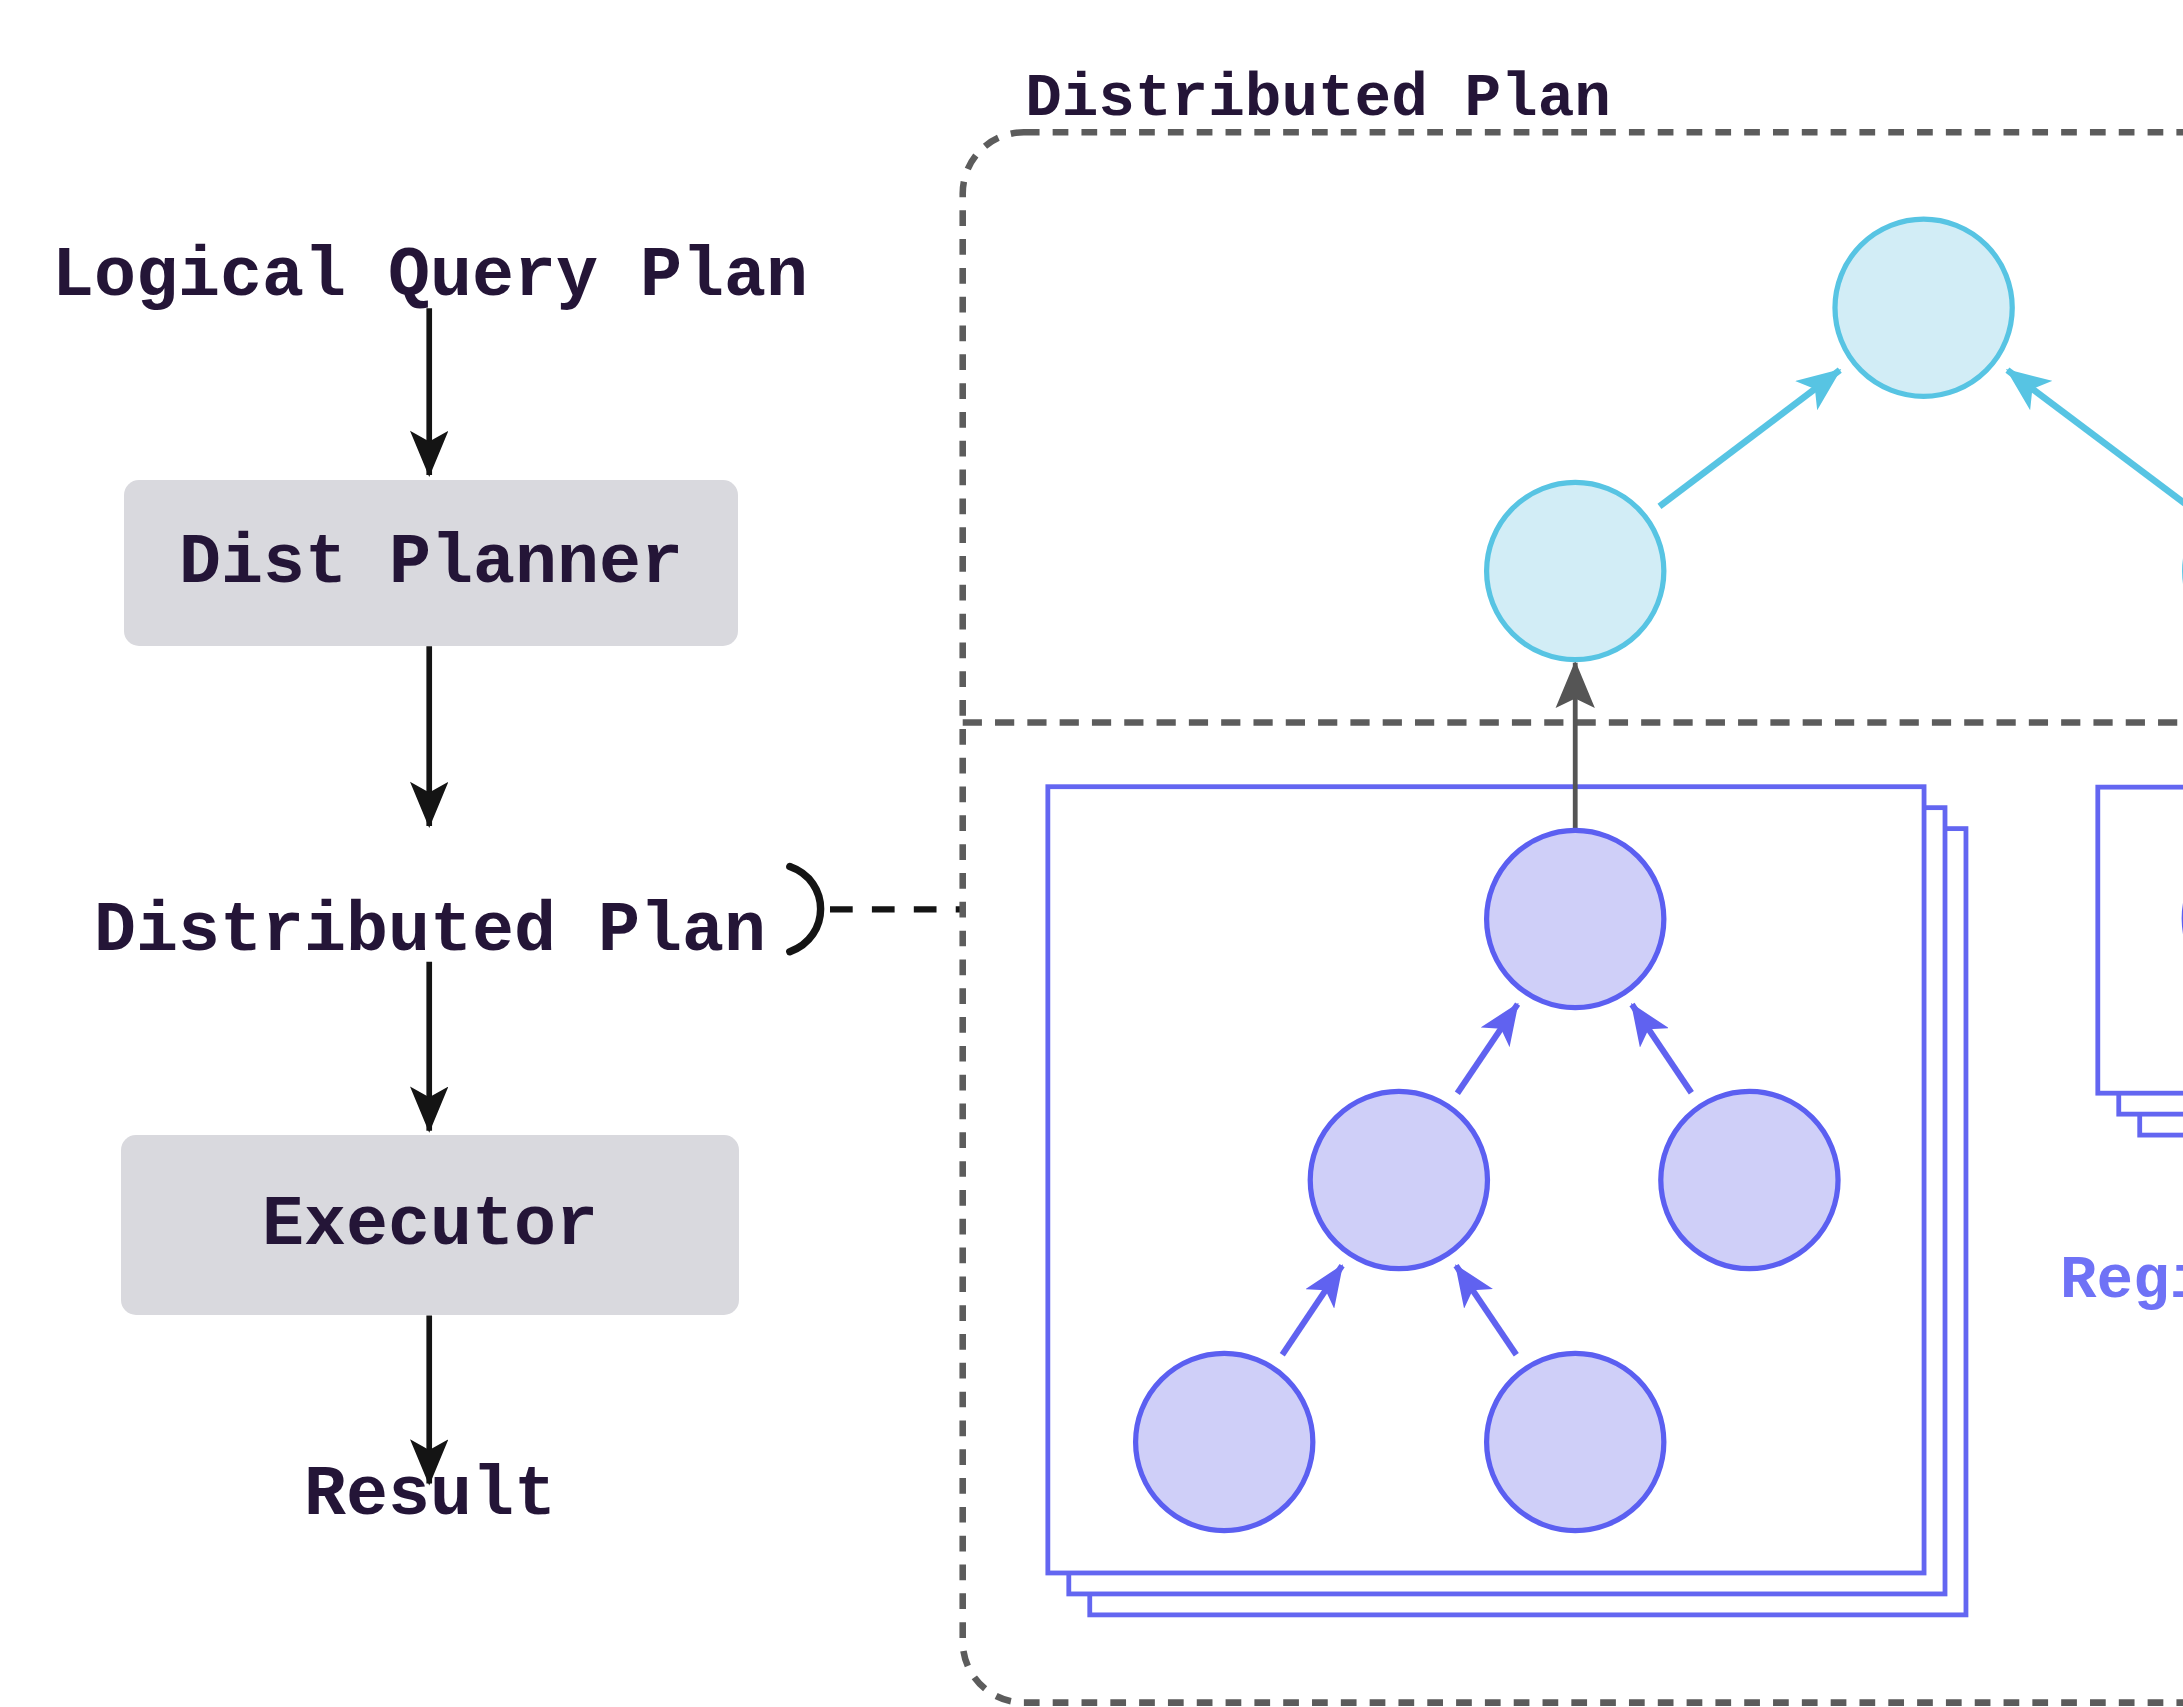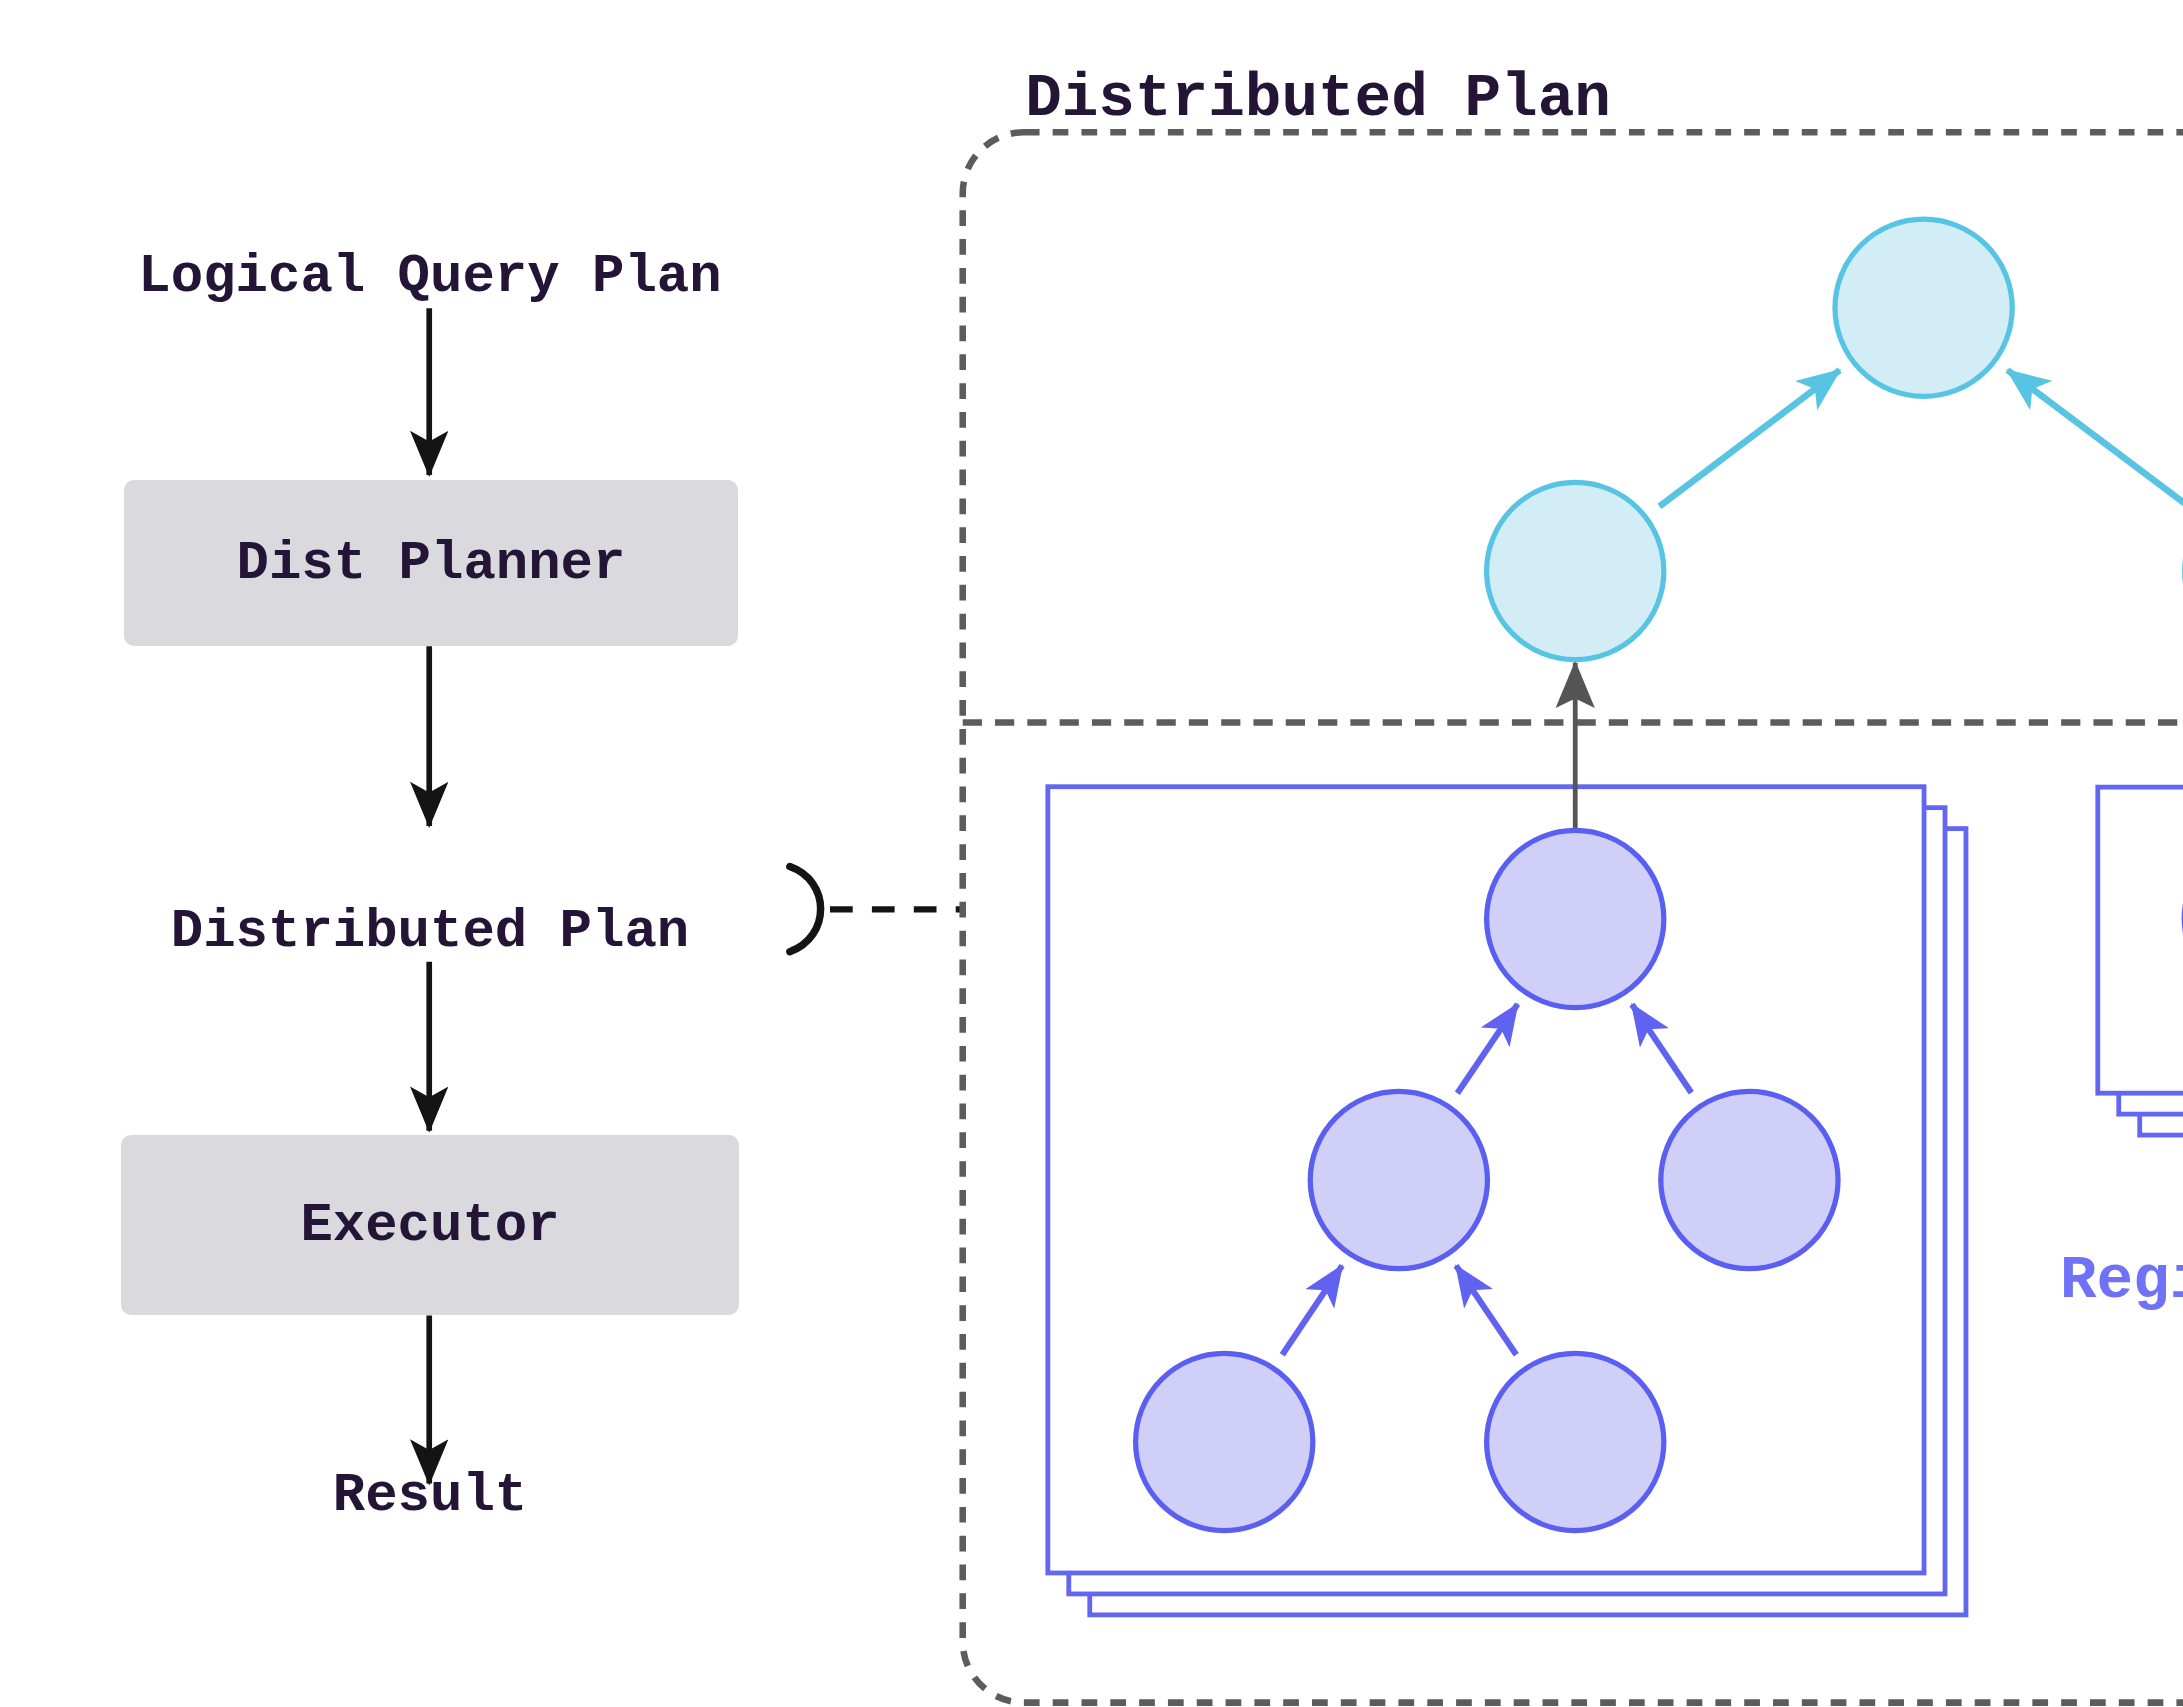--- a/index.html
+++ b/index.html
@@ -18,24 +18,24 @@
   }
   html,body{margin:0;padding:0;background:#ffffff;}
   .canvas{
     position:relative;width:3188px;height:1707px;background:#ffffff;overflow:hidden;
     font-family:"Liberation Mono","DejaVu Sans Mono",monospace;font-weight:bold;
     color:var(--text_dark);
   }
   .canvas svg{position:absolute;left:0;top:0;}
   .label{position:absolute;white-space:nowrap;line-height:1;}
   .centered{transform:translate(-50%,-50%);margin-top:32px;}
-  .fs-big{font-size:54px;}
+  .fs-big{font-size:70px;}
   .fs-med{font-size:61px;}
   .graybox{
-    position:absolute;background:var(--node_box_gray);border-radius:10px;
+    position:absolute;background:var(--node_box_gray);border-radius:15px;
     display:flex;align-items:center;justify-content:center;
   }
   .regions{color:var(--regions_text);}
 
   
   .dashed-outline{fill:none;stroke:var(--dash_gray);stroke-width:15;stroke-dasharray:36 30;}
   .divider{fill:none;stroke:var(--dash_gray);stroke-width:15;stroke-dasharray:44 30;}
   .black-line{stroke:var(--arrow_black);stroke-width:13;fill:none;}
   .black-dash{stroke:var(--arrow_black);stroke-width:14;stroke-dasharray:52 44;fill:none;}
   .brace{stroke:var(--arrow_black);stroke-width:17;fill:none;stroke-linecap:round;}

